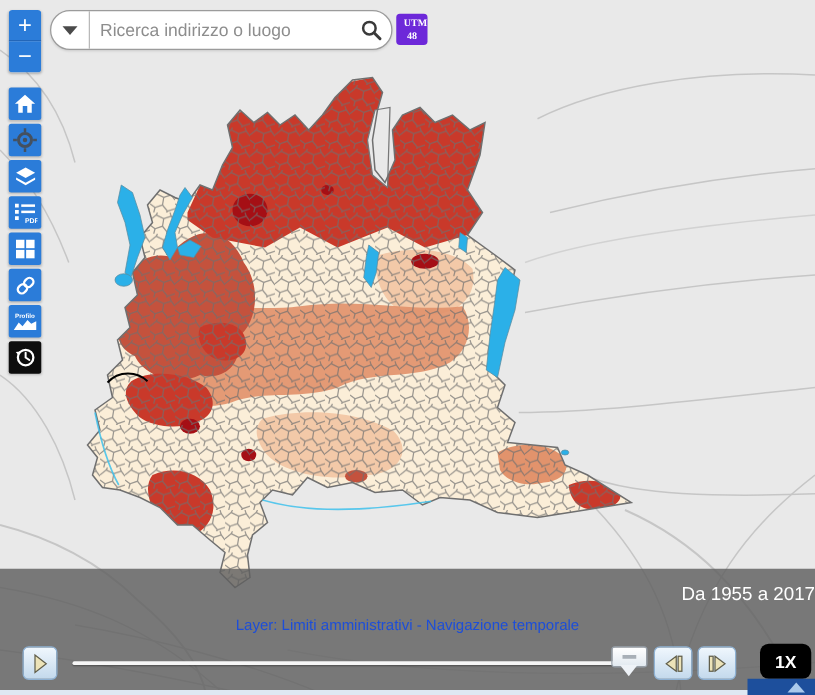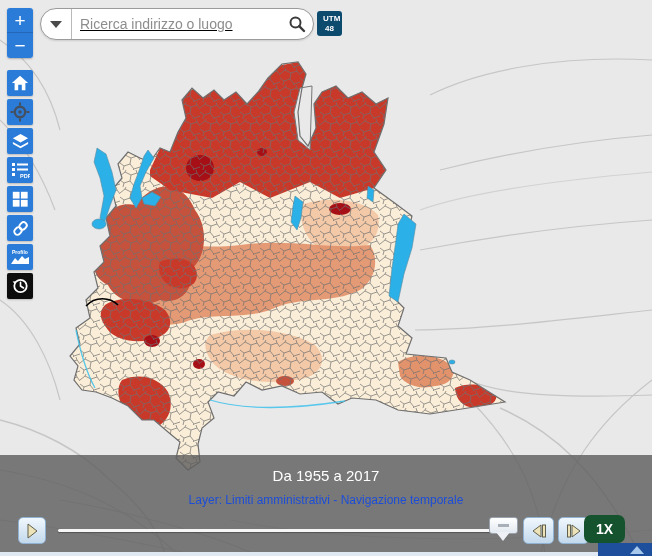--- a/index.html
+++ b/index.html
@@ -13,57 +13,57 @@
   
   .zoomctl{left:7px;top:8px;width:26px;border-radius:3px;overflow:hidden;
            box-shadow:0 1px 2px rgba(0,0,0,.25);}
   .zoomctl button{display:block;width:26px;height:25px;border:none;background:#2b7cd9;
            color:#fff;font-size:19px;line-height:23px;padding:0;cursor:pointer;}
   .zoomctl button:first-child{border-bottom:1px solid #2366b8;}
 
   
   .searchbar{left:40px;top:8px;width:272px;height:30px;background:#fff;
              border:1px solid #9b9b9b;border-radius:16px;display:flex;align-items:stretch;
-             box-shadow:0 1px 2px rgba(0,0,0,.12);text-decoration:underline;}
+             box-shadow:0 1px 2px rgba(0,0,0,.12);}
   .searchbar .dd{width:30px;border:none;background:transparent;cursor:pointer;
                  display:flex;align-items:center;justify-content:center;}
   .caret{width:0;height:0;border-left:6px solid transparent;border-right:6px solid transparent;
          border-top:7px solid #4a4a4a;}
   .searchbar .sep{width:1px;background:#b9b9b9;margin:0;}
   .searchbar input{flex:1;border:none;outline:none;font-size:14px;padding:0 8px;
                    color:#333;background:transparent;font-family:"Liberation Sans",sans-serif;}
   .searchbar input::placeholder{color:#8d8d8d;}
   .searchbar .go{width:33px;border:none;background:transparent;cursor:pointer;
                  display:flex;align-items:center;justify-content:center;}
 
   
-  .utm{left:317px;top:11px;width:25px;height:25px;background:#0c4a6e;border-radius:3px;
+  .utm{left:317px;top:11px;width:25px;height:25px;background:#6d28d9;border-radius:3px;
        color:#fff;font-size:8px;font-weight:bold;text-align:center;line-height:1.25;
-       display:flex;flex-direction:column;justify-content:center;cursor:pointer;border:none;}
+       display:flex;flex-direction:column;justify-content:center;cursor:pointer;border:none;font-family:Liberation Serif, serif;}
 
   
   .tbtn{left:7px;width:26px;height:26px;border:none;border-radius:2px;background:#2b7cd9;
         cursor:pointer;display:flex;align-items:center;justify-content:center;padding:0;
         box-shadow:0 1px 2px rgba(0,0,0,.2);}
   .tbtn.black{background:#0d0d0d;}
   .tbtn svg{display:block;}
 
   
   .timepanel{left:0;top:455px;width:652px;height:101px;background:rgba(95,95,95,.82);}
-  .tp-title{position:absolute;left:0;top:12px;width:100%;text-align:center;color:#fff;
+  .tp-title{position:absolute;left:0;top:12px;width:100%;text-align:right;color:#fff;
             font-size:15px;}
   .tp-sub{position:absolute;left:0;top:38px;width:100%;text-align:center;color:#1d4ed8;
           font-size:12px;}
   .ctlbtn{position:absolute;border:1px solid #8fb2d4;border-radius:5px;cursor:pointer;
           background:linear-gradient(#f0f7fd,#c3d9ec);display:flex;align-items:center;
           justify-content:center;padding:0;}
   .playbtn{left:18px;top:62px;width:28px;height:27px;}
   .stepback{left:523px;top:62px;width:31px;height:27px;}
   .stepfwd{left:558px;top:62px;width:31px;height:27px;}
-  .speedbtn{position:absolute;left:584px;top:60px;width:41px;height:28px;background:#14532d;
+  .speedbtn{position:absolute;left:608px;top:60px;width:41px;height:28px;background:#000000;
             border:none;border-radius:7px;color:#fff;font-size:14px;font-weight:bold;
             cursor:pointer;}
   .track{position:absolute;left:58px;top:74px;width:450px;height:3px;background:#f6f6f6;
          border-radius:2px;box-shadow:0 1px 1px rgba(0,0,0,.3);cursor:pointer;}
   .thumb{position:absolute;left:489px;top:62px;width:27px;height:15px;cursor:pointer;
          background:linear-gradient(#ffffff,#e2e9f0);border:1px solid #99a2ac;border-radius:3px;}
   .thumb .dash{position:absolute;left:8px;top:6px;width:11px;height:3px;background:#a8afb7;}
   .thumb::after{content:"";position:absolute;left:6px;top:14px;width:0;height:0;
          border-left:7px solid transparent;border-right:7px solid transparent;
          border-top:9px solid #eef2f7;}

